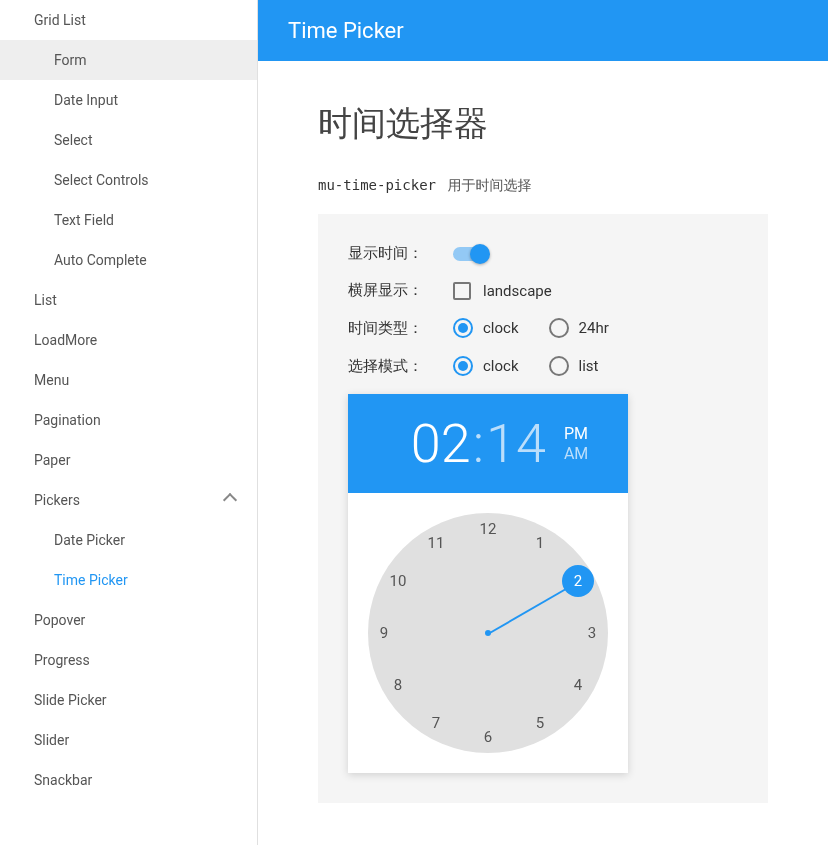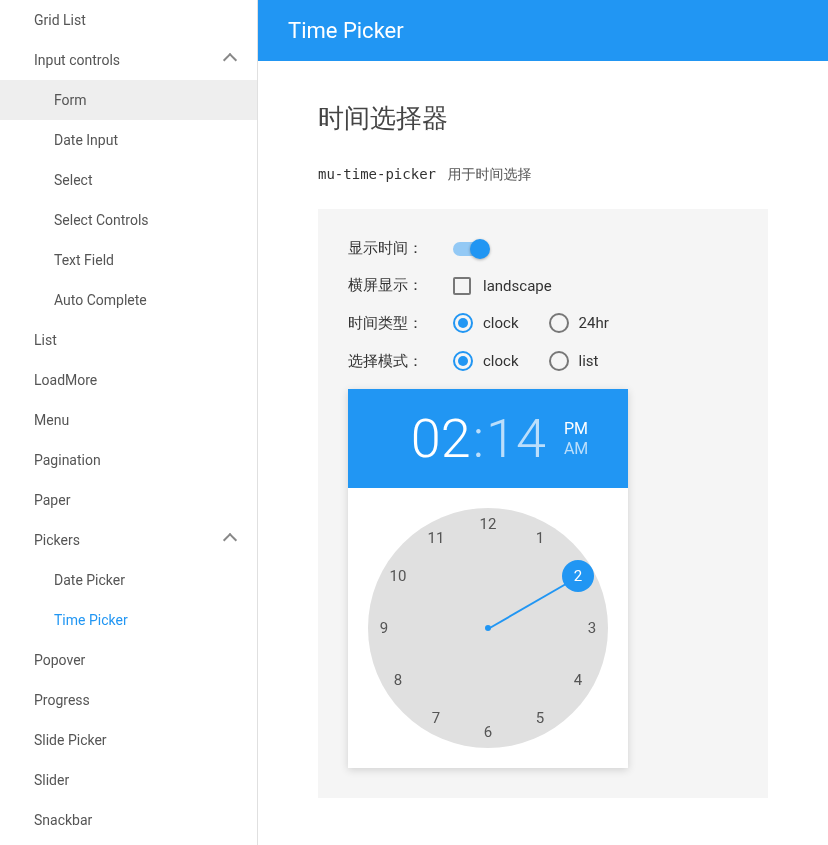--- a/index.html
+++ b/index.html
@@ -6,22 +6,22 @@
     body { font-family: -apple-system, BlinkMacSystemFont, "Segoe UI", Roboto, Arial, sans-serif; font-size: 14px; color: #333; width: 828px; height: 845px; overflow: hidden; background: #fff; }
     .app { display: flex; height: 100%; }
     .sidebar { width: 258px; border-right: 1px solid #e0e0e0; overflow-y: auto; background: #fff; }
     .nav-item { padding: 12px 22px 12px 34px; cursor: pointer; color: #555; display: flex; align-items: center; justify-content: space-between; }
     .nav-item.level-2 { padding-left: 54px; }
     .nav-item.active { color: #2196f3; }
     .nav-item.selected { background: #eee; }
     .main { flex: 1; display: flex; flex-direction: column; background: #fafafa; }
     .header { background: #2196f3; color: #fff; padding: 18px 30px; font-size: 22px; font-weight: 400; }
     .content { padding: 40px 60px; background: #fff; flex:1; overflow:auto;}
-    h1 { font-size: 26px; font-weight: 400; color: #444; margin-bottom: 30px; }
-    .subline { margin-bottom: 25px; color: #555; }
+    h1 { font-size: 34px; font-weight: 400; color: #444; margin-bottom: 30px; }
+    .subline { margin-bottom: 19px; color: #555; }
     .subline code { font-family: monospace; color: #333; margin-right: 8px; }
     .demo-card { background: #f5f5f5; padding: 30px; }
     .ctrl-row { display: flex; align-items: center; margin-bottom: 18px; font-size: 15px; color: #333; }
     .ctrl-label { width: 105px; }
     .switch { width: 34px; height: 14px; background: #93c9f5; border-radius: 7px; position: relative; cursor: pointer; }
     .switch-thumb { width: 20px; height: 20px; background: #2196f3; border-radius: 50%; position: absolute; right: -3px; top: -3px; box-shadow: 0 1px 3px rgba(0,0,0,.3); }
     .checkbox { width: 18px; height: 18px; border: 2px solid #777; border-radius: 2px; margin-right: 12px; cursor: pointer; }
     .radio { width: 20px; height: 20px; border: 2px solid #777; border-radius: 50%; margin-right: 10px; position: relative; cursor: pointer; display:inline-flex; align-items:center; justify-content:center;}
     .radio.checked { border-color: #2196f3; }
     .radio.checked::after { content:''; width: 10px; height: 10px; background: #2196f3; border-radius: 50%; }
@@ -43,24 +43,20 @@
     .chevron { width: 10px; height: 10px; border-left: 2px solid #888; border-bottom: 2px solid #888; transform: rotate(135deg); display:inline-block;}
   </style>
 </head>
 <body>
 
 <div class="app">
   <div class="sidebar" id="sidebar">
       <div class="nav-item">
         <span>Grid List</span>
       </div>
-      <div class="nav-item">
-        <span>Input controls</span>
-        <span class="chevron"></span>
-      </div>
       <div class="nav-item level-2 selected">
         <span>Form</span>
       </div>
       <div class="nav-item level-2">
         <span>Date Input</span>
       </div>
       <div class="nav-item level-2">
         <span>Select</span>
       </div>
       <div class="nav-item level-2">

